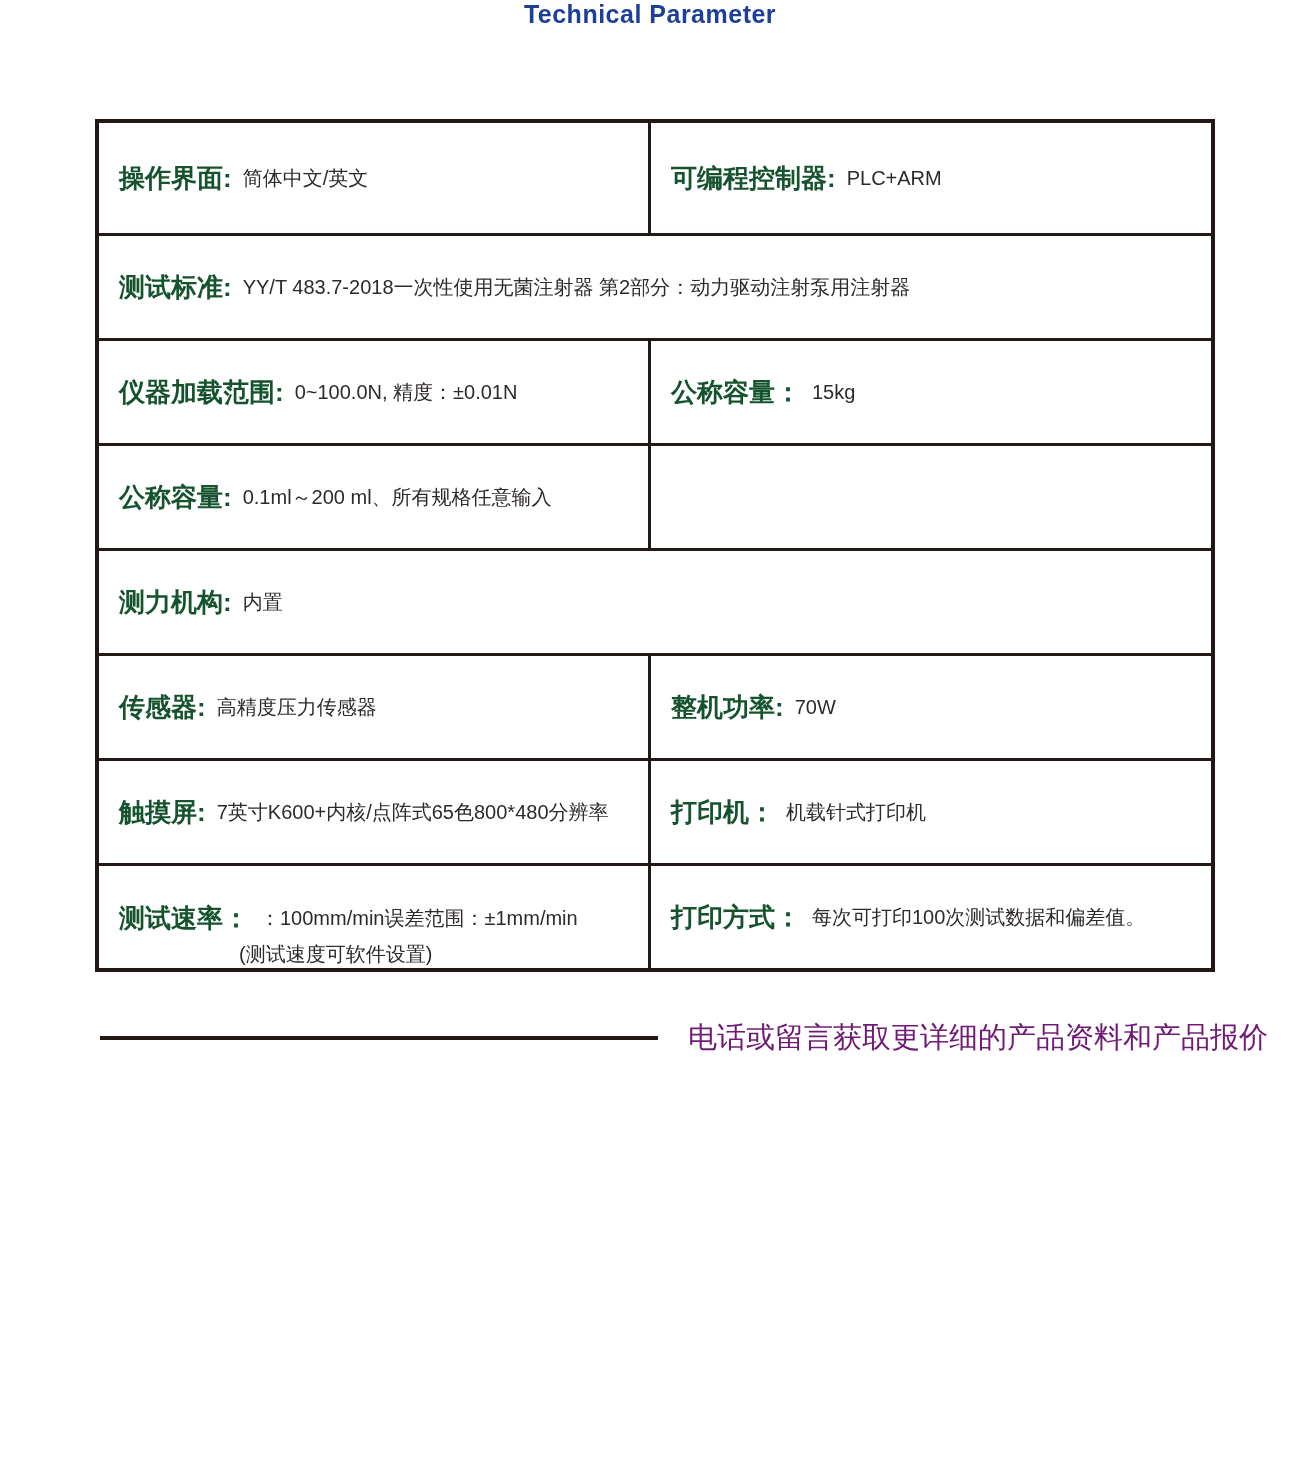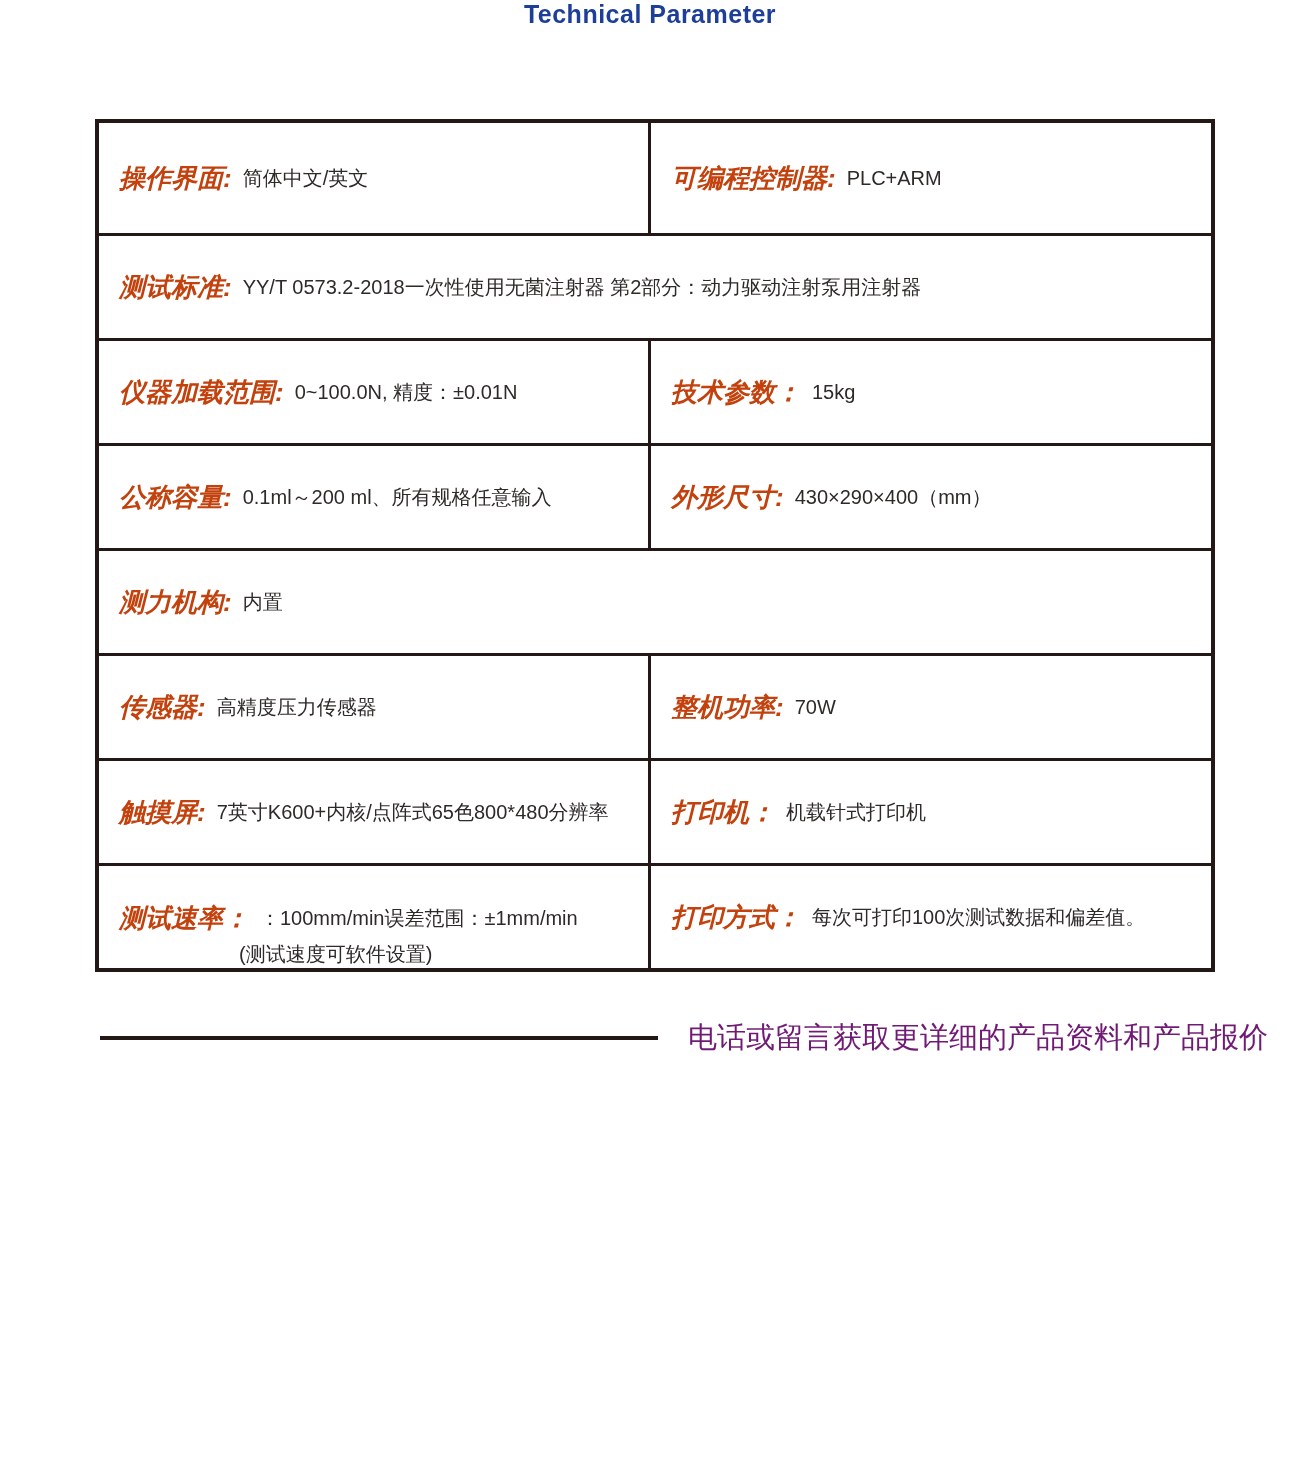--- a/index.html
+++ b/index.html
@@ -51,26 +51,25 @@
     overflow: hidden;
   }
   .cell.left {
     width: 552px;
     flex: none;
     border-right: 3px solid #231815;
   }
   .cell.right { flex: 1; }
   .cell.full { width: 100%; }
   .label {
-    color: #c2410c;
+    color: #14532d;
     font-weight: bold;
     font-size: 26px;
     margin-right: 11px;
     white-space: nowrap;
-    font-style: italic;
   }
   .value {
     color: #2e2a28;
     font-size: 20px;
     font-weight: 500;
     white-space: nowrap;
   }
   .cell.multi {
     flex-direction: column;
     align-items: flex-start;
@@ -114,43 +113,39 @@
       </div>
       <div class="cell right">
         <span class="label">可编程控制器:</span>
         <span class="value">PLC+ARM</span>
       </div>
     </div>
 
     <div class="row">
       <div class="cell full">
         <span class="label">测试标准:</span>
-        <span class="value">YY/T 0573.2-2018一次性使用无菌注射器 第2部分：动力驱动注射泵用注射器</span>
+        <span class="value">YY/T 483.7-2018一次性使用无菌注射器 第2部分：动力驱动注射泵用注射器</span>
       </div>
     </div>
 
     <div class="row">
       <div class="cell left">
         <span class="label">仪器加载范围:</span>
         <span class="value">0~100.0N, 精度：±0.01N</span>
       </div>
       <div class="cell right">
-        <span class="label">技术参数：</span>
+        <span class="label">公称容量：</span>
         <span class="value">15kg</span>
       </div>
     </div>
 
     <div class="row">
       <div class="cell left">
         <span class="label">公称容量:</span>
         <span class="value">0.1ml～200 ml、所有规格任意输入</span>
-      </div>
-      <div class="cell right">
-        <span class="label">外形尺寸:</span>
-        <span class="value">430×290×400（mm）</span>
       </div>
     </div>
 
     <div class="row">
       <div class="cell right">
         <span class="label">测力机构:</span>
         <span class="value">内置</span>
       </div>
     </div>
 

